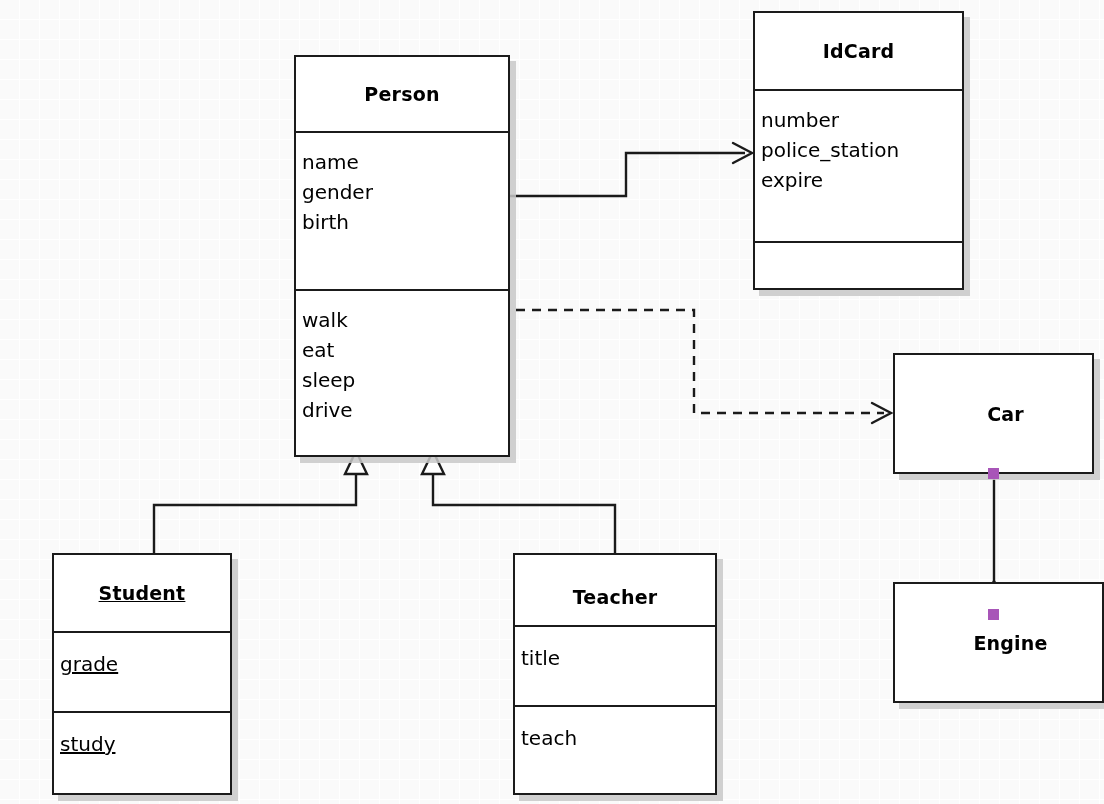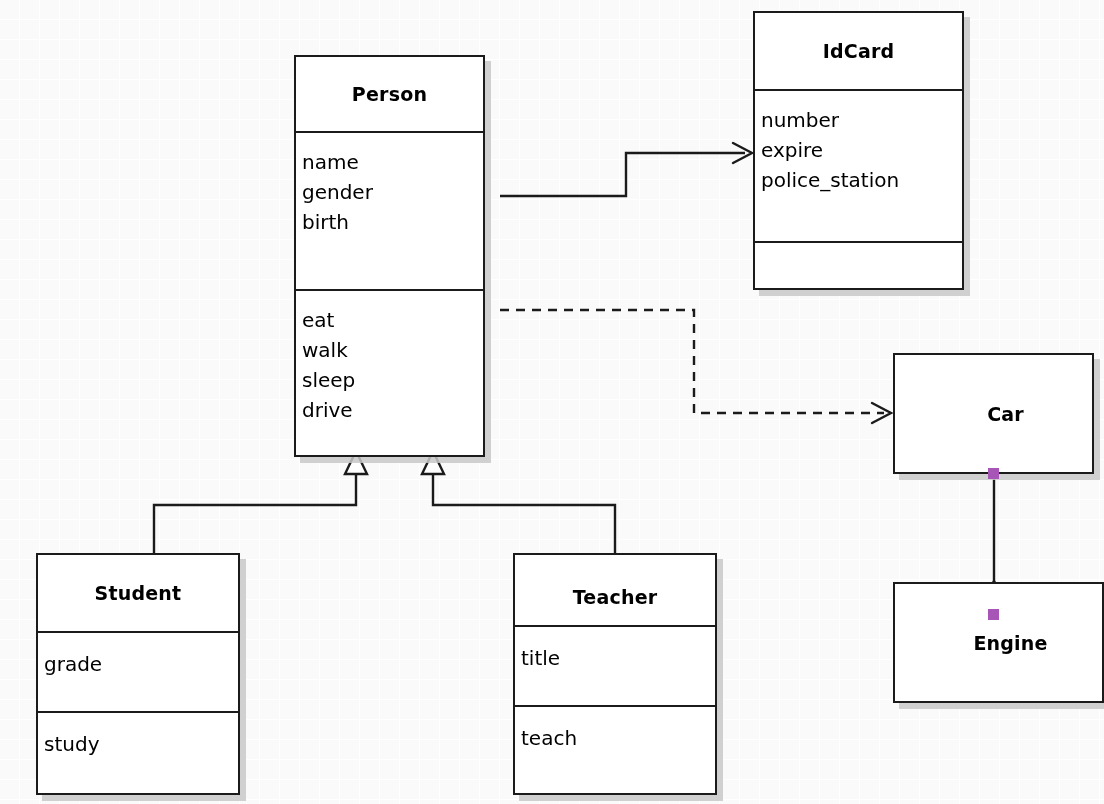--- a/index.html
+++ b/index.html
@@ -122,46 +122,46 @@
       <path d="M 615 553 L 615 505 L 433 505 L 433 473" fill="none" stroke="#1b1b1b" stroke-width="2.4"></path>
       <polygon points="433,451 422,474 444,474" fill="#ffffff" stroke="#1b1b1b" stroke-width="2.4" stroke-linejoin="miter"></polygon>
     </g>
 
     <g>
       <path d="M 994 474 L 994 584" fill="none" stroke="#1b1b1b" stroke-width="2.4"></path>
       <polygon points="994,581 1004,598 994,615 984,598" fill="#ffffff" stroke="#1b1b1b" stroke-width="2.4" stroke-linejoin="miter"></polygon>
     </g>
   </svg>
 
-  <div class="uml-class" style="left:294px; top:55px; width:191px; height:402px;">
+  <div class="uml-class" style="left:294px; top:55px; width:216px; height:402px;">
     <div class="compartment class-name" style="height:74px;">Person</div>
     <div class="compartment members" style="height:158px;">
       <div class="member-line">name</div>
       <div class="member-line">gender</div>
       <div class="member-line">birth</div>
     </div>
     <div class="compartment members" style="height:166px;">
+      <div class="member-line">walk</div>
       <div class="member-line">eat</div>
-      <div class="member-line">walk</div>
       <div class="member-line">sleep</div>
       <div class="member-line">drive</div>
     </div>
   </div>
 
   <div class="uml-class" style="left:753px; top:11px; width:211px; height:279px;">
     <div class="compartment class-name" style="height:76px;">IdCard</div>
     <div class="compartment members" style="height:152px;">
       <div class="member-line">number</div>
+      <div class="member-line">police_station</div>
       <div class="member-line">expire</div>
-      <div class="member-line">police_station</div>
     </div>
     <div class="compartment members empty" style="height:47px;"></div>
   </div>
 
-  <div class="uml-class" style="left:36px; top:553px; width:204px; height:242px;">
+  <div class="uml-class" style="left:52px; top:553px; width:180px; height:242px;text-decoration:underline;">
     <div class="compartment class-name" style="height:76px;">Student</div>
     <div class="compartment members tight" style="height:80px;">
       <div class="member-line">grade</div>
     </div>
     <div class="compartment members tight" style="height:82px;">
       <div class="member-line">study</div>
     </div>
   </div>
 
   <div class="uml-class" style="left:513px; top:553px; width:204px; height:242px;">

